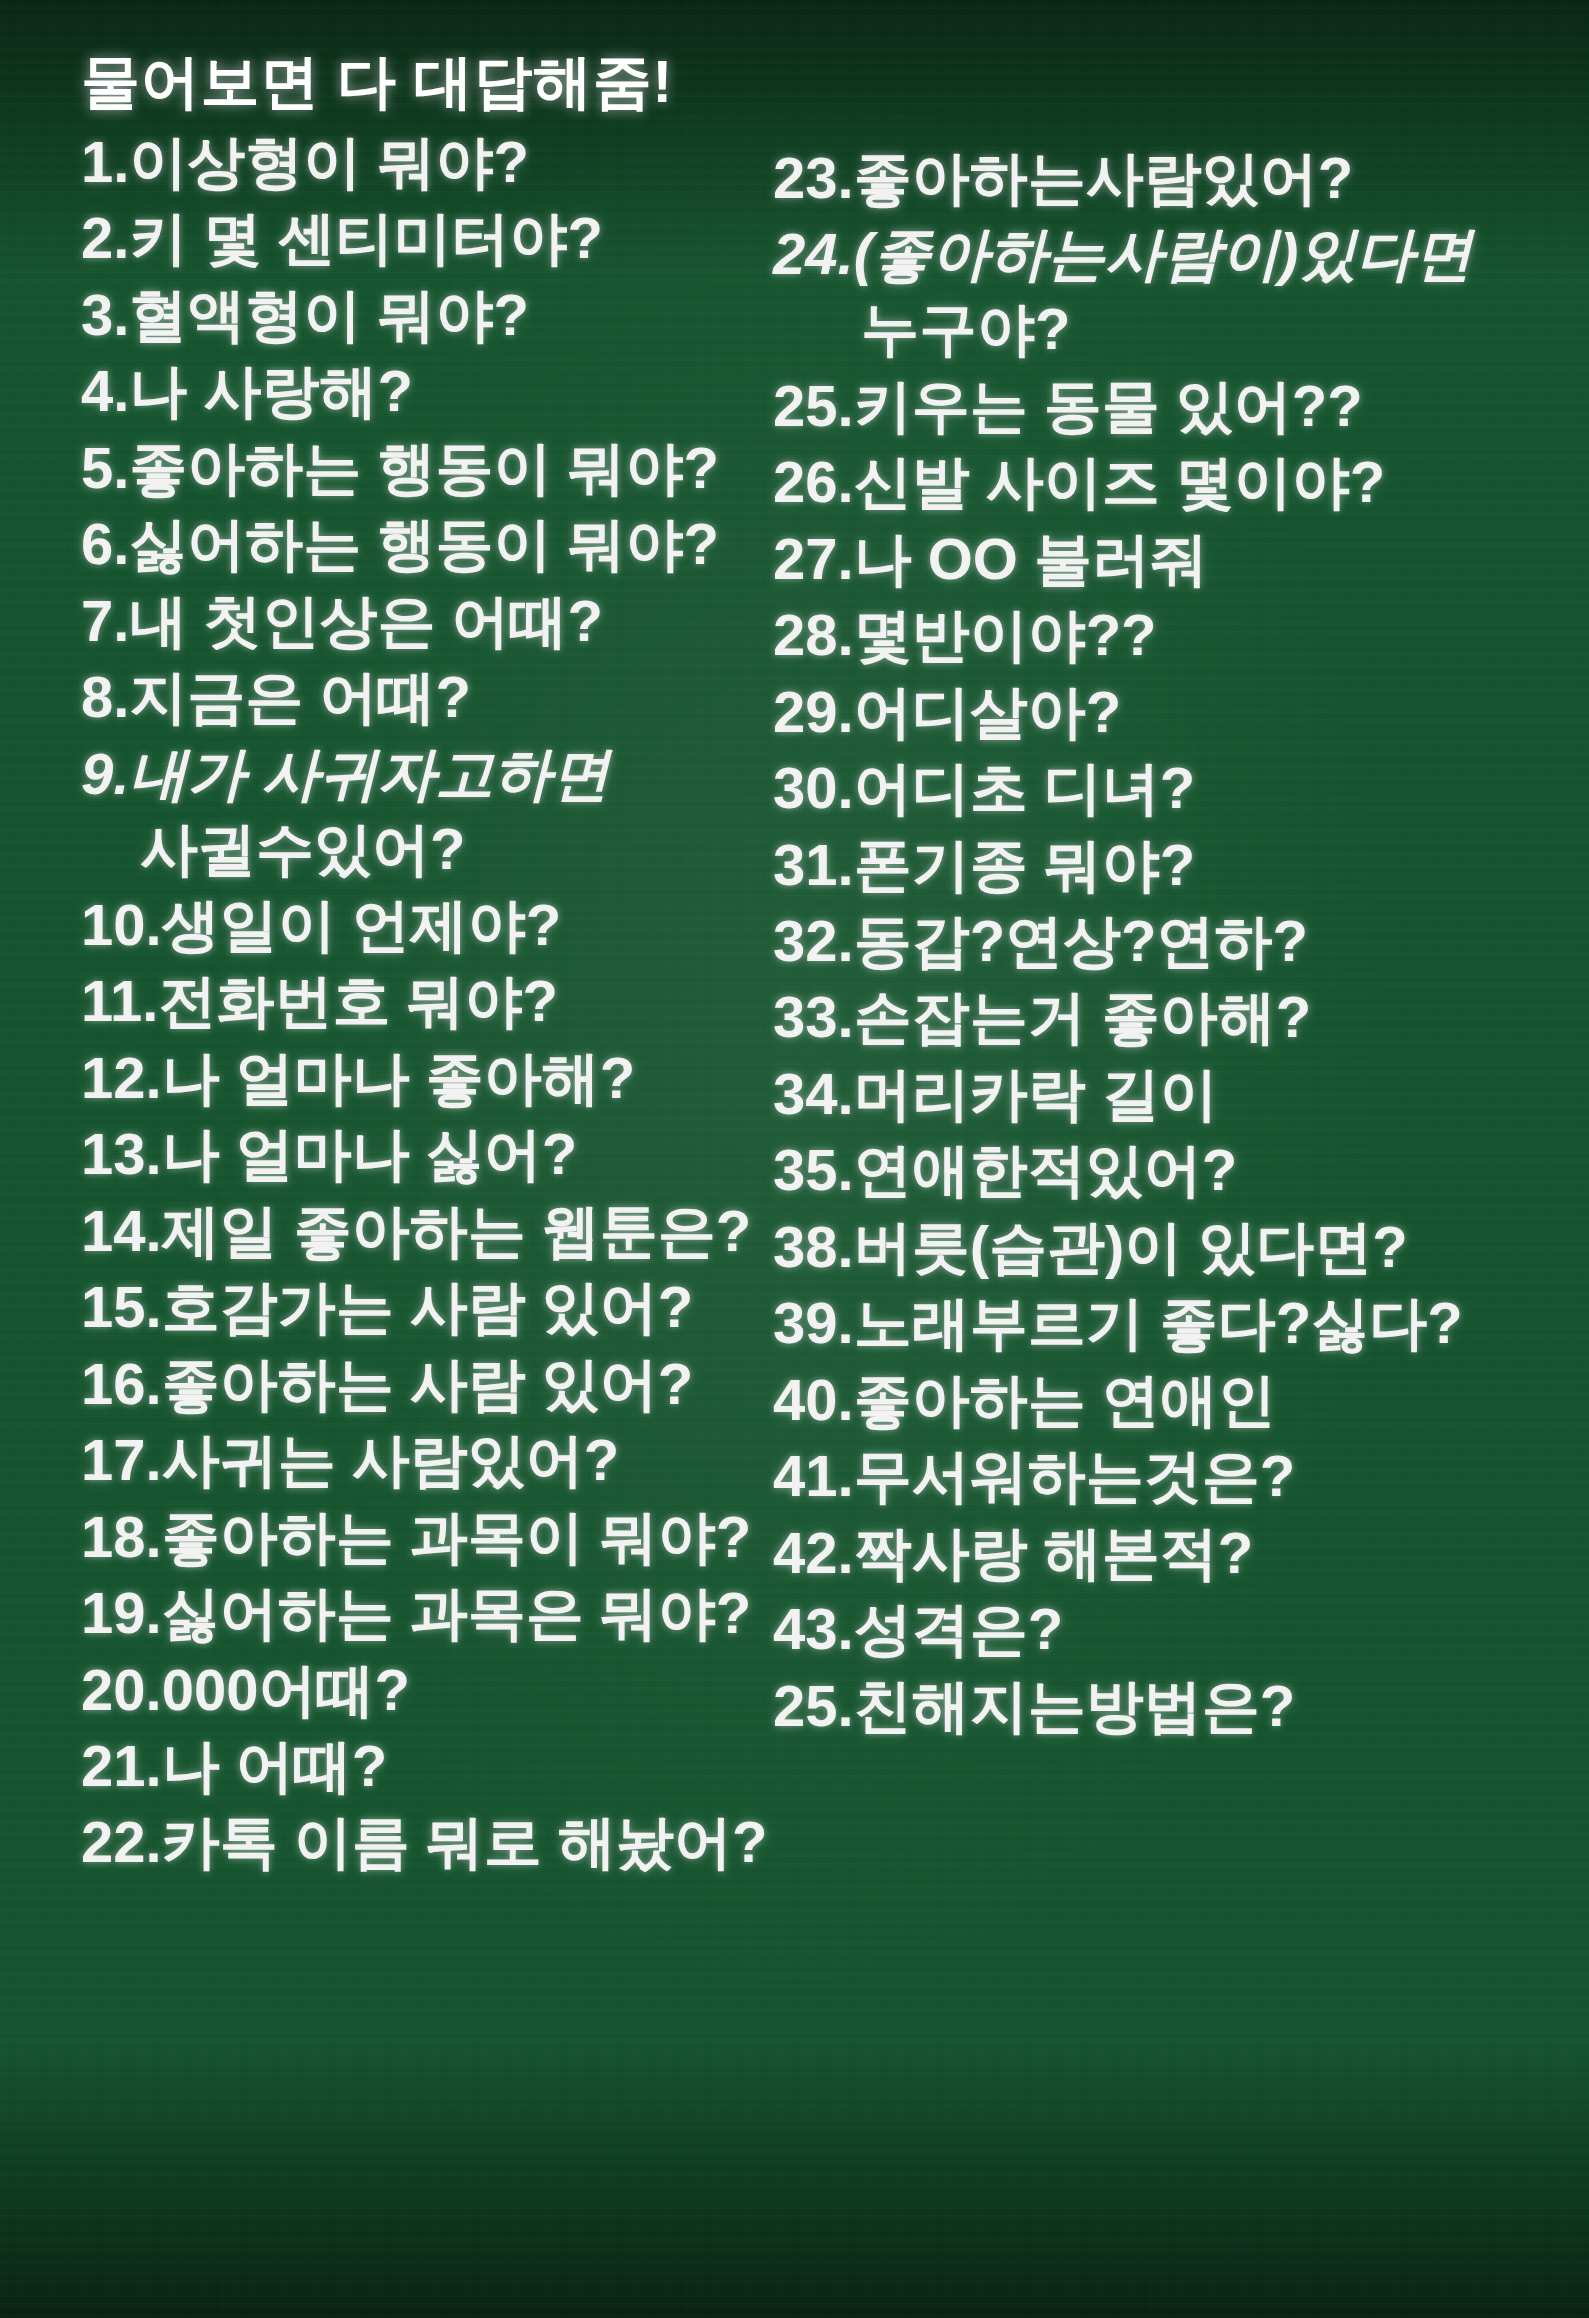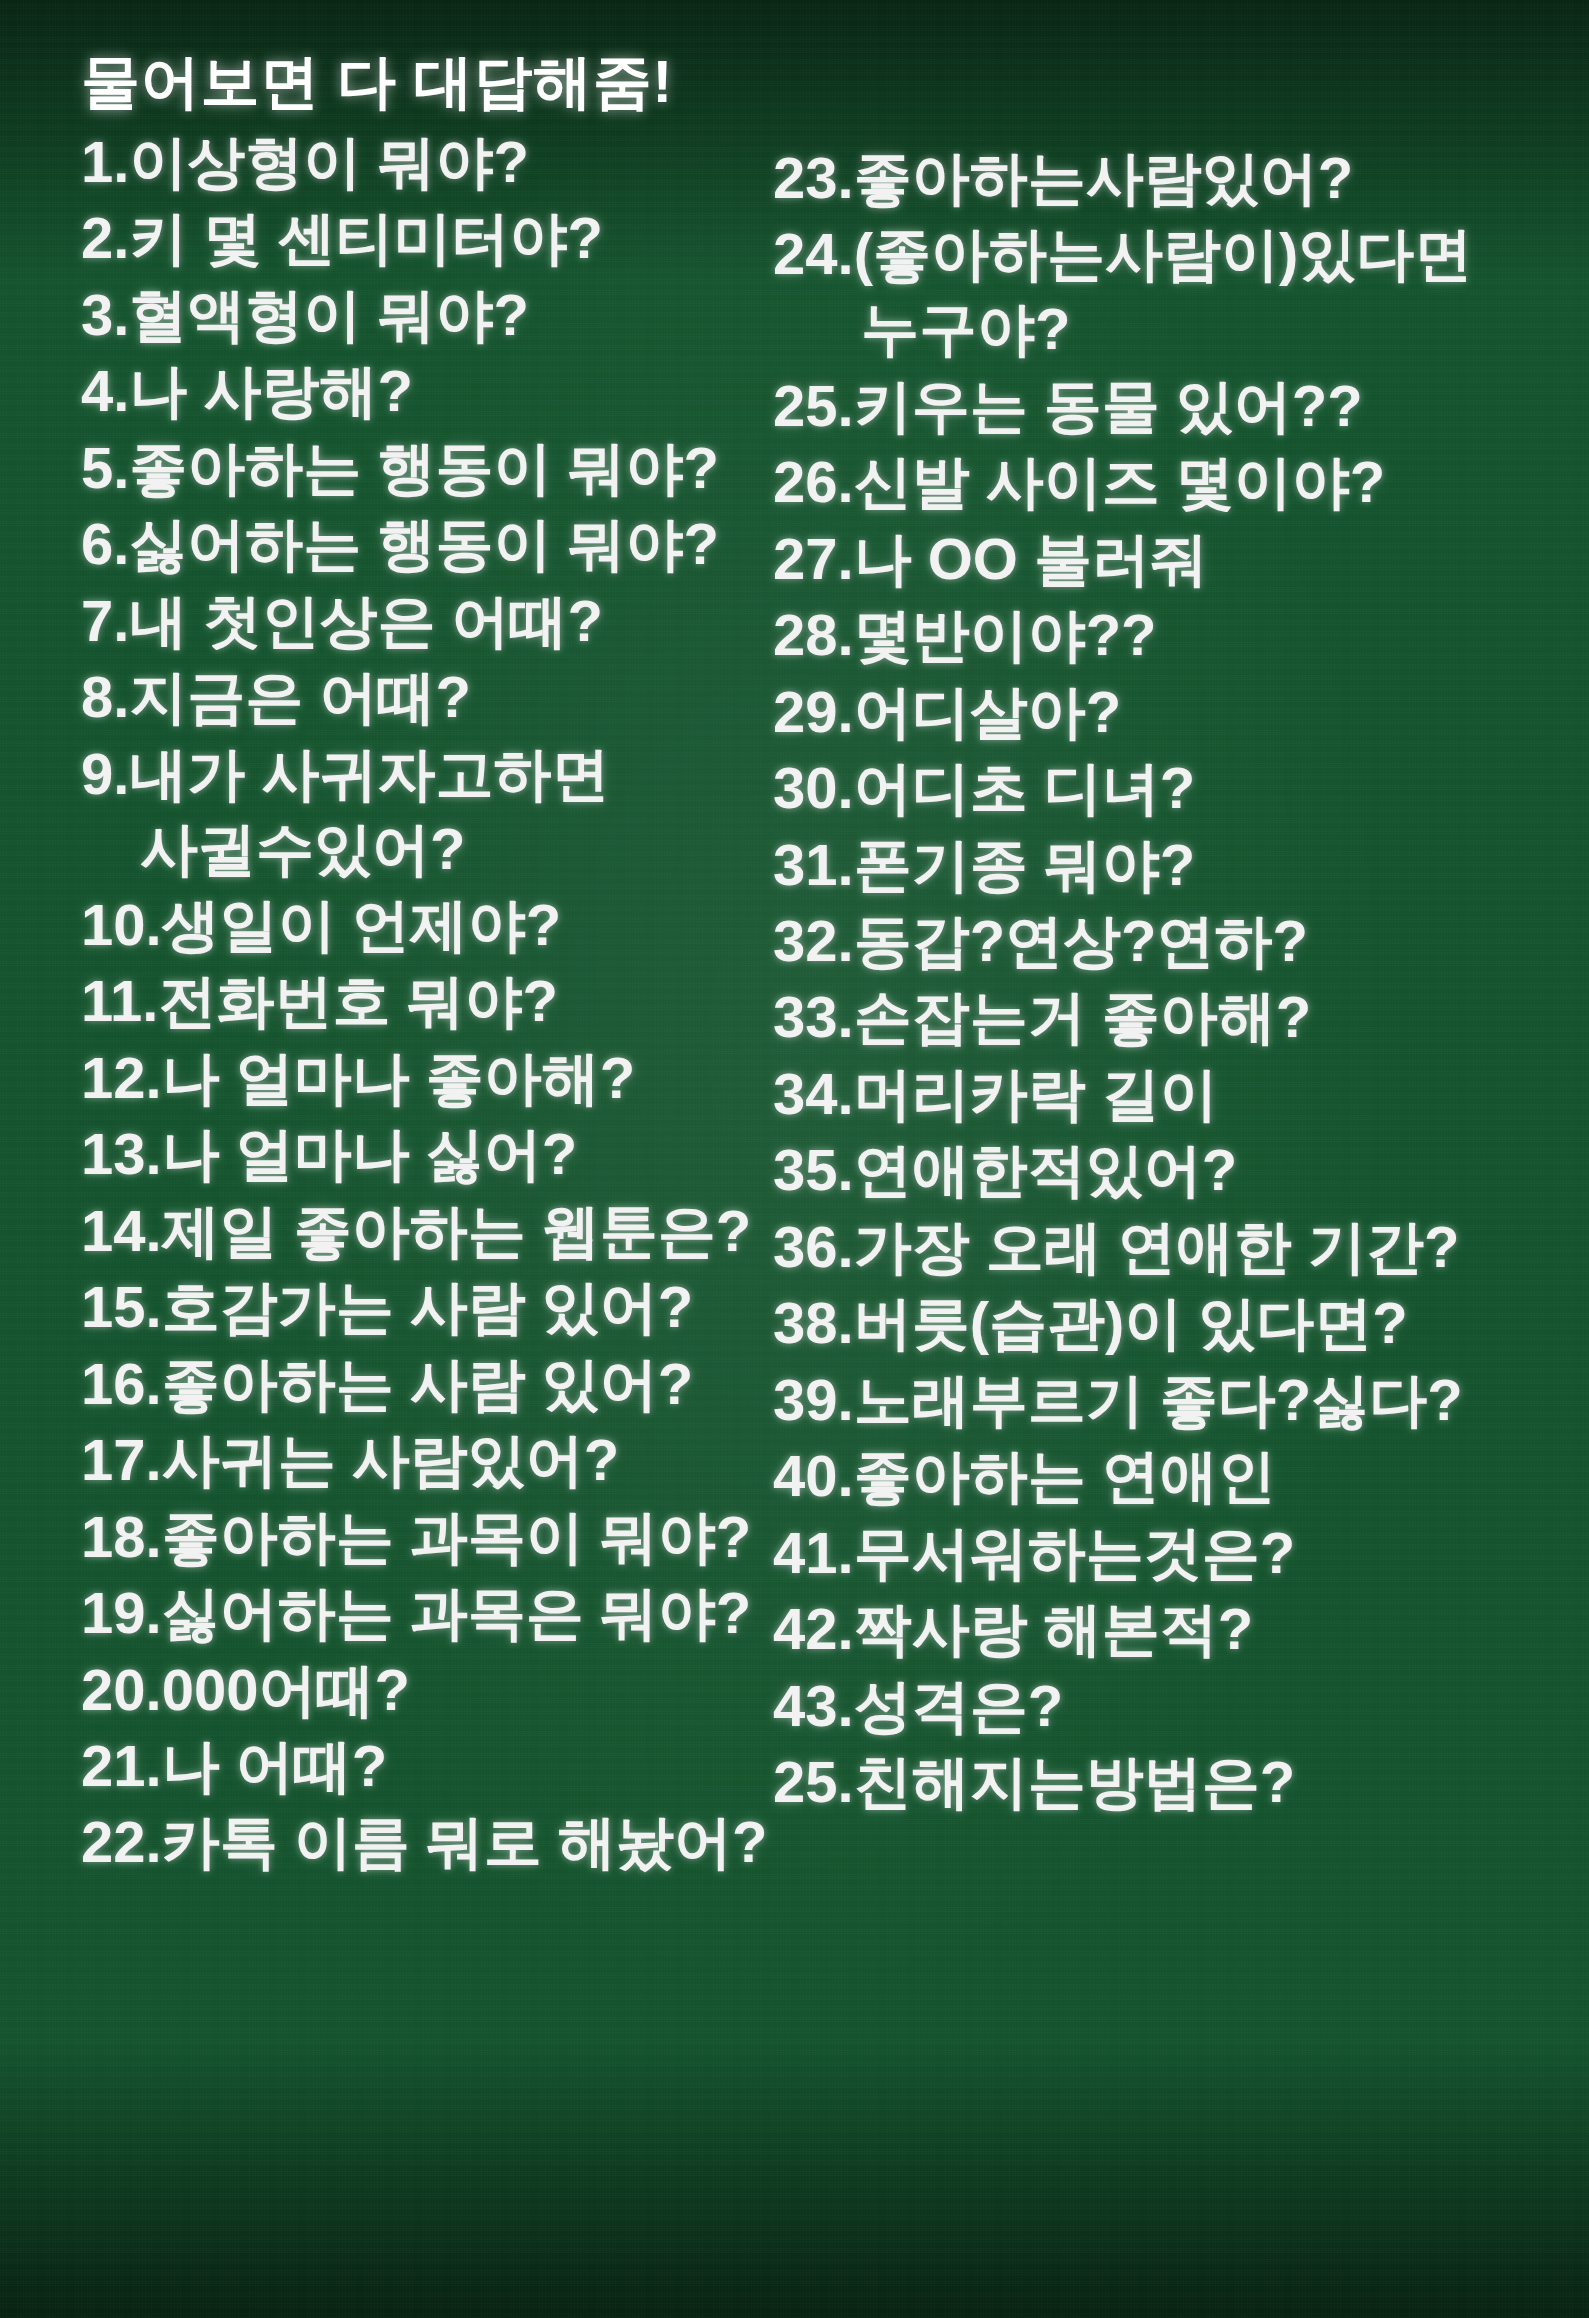--- a/index.html
+++ b/index.html
@@ -105,20 +105,21 @@
 
   .qline.cont {
     padding-left: 59px;
   }
   .qline.cont-right {
     padding-left: 88px;
   }
 
   .qline.tight {
     margin-bottom: 10.3px;
+    font-style: italic;
   }
 </style>
 </head>
 <body>
 
 <div id="poster">
   <div class="content">
 
     <h1 class="title">물어보면 다 대답해줌!</h1>
 
@@ -158,21 +159,20 @@
         <p class="qline">26.신발 사이즈 몇이야?</p>
         <p class="qline">27.나 OO 불러줘</p>
         <p class="qline">28.몇반이야??</p>
         <p class="qline">29.어디살아?</p>
         <p class="qline">30.어디초 디녀?</p>
         <p class="qline">31.폰기종 뭐야?</p>
         <p class="qline">32.동갑?연상?연하?</p>
         <p class="qline">33.손잡는거 좋아해?</p>
         <p class="qline">34.머리카락 길이</p>
         <p class="qline">35.연애한적있어?</p>
-        <p class="qline">36.가장 오래 연애한 기간?</p>
         <p class="qline">38.버릇(습관)이 있다면?</p>
         <p class="qline">39.노래부르기 좋다?싫다?</p>
         <p class="qline">40.좋아하는 연애인</p>
         <p class="qline">41.무서워하는것은?</p>
         <p class="qline">42.짝사랑 해본적?</p>
         <p class="qline">43.성격은?</p>
         <p class="qline">25.친해지는방법은?</p>
       </div>
 
     </div>

